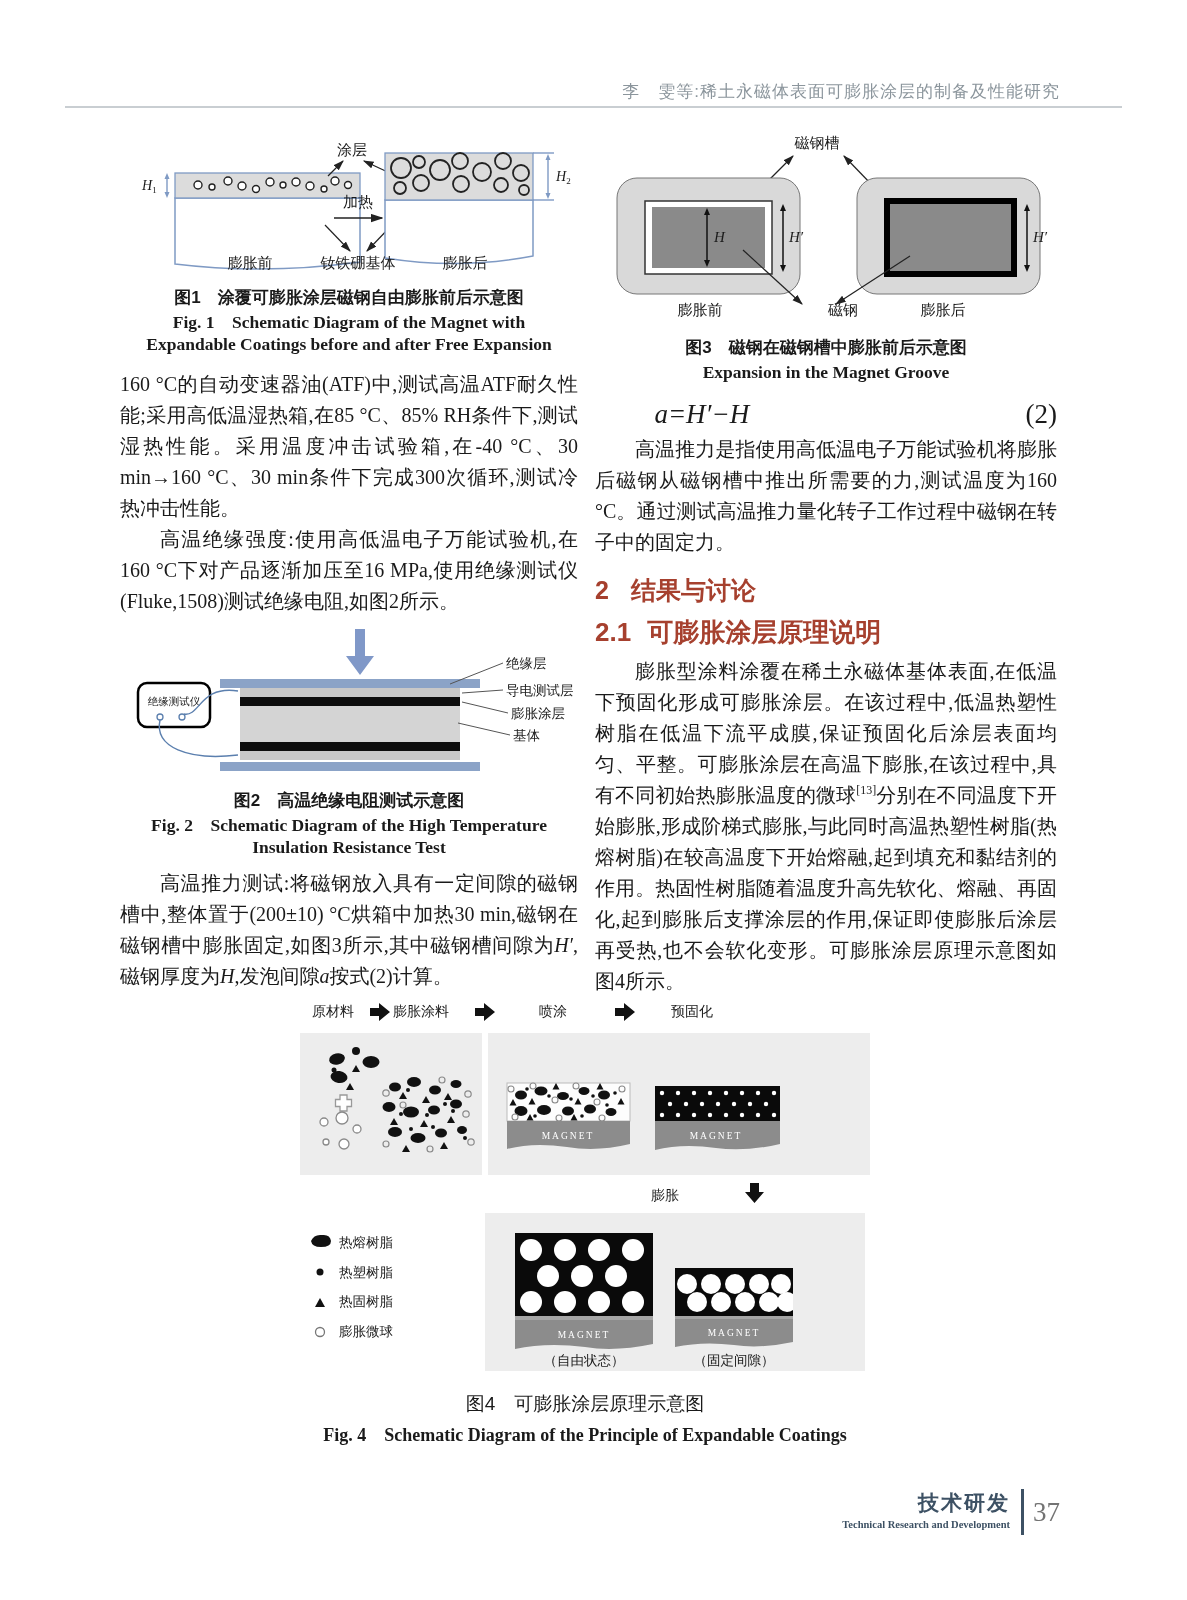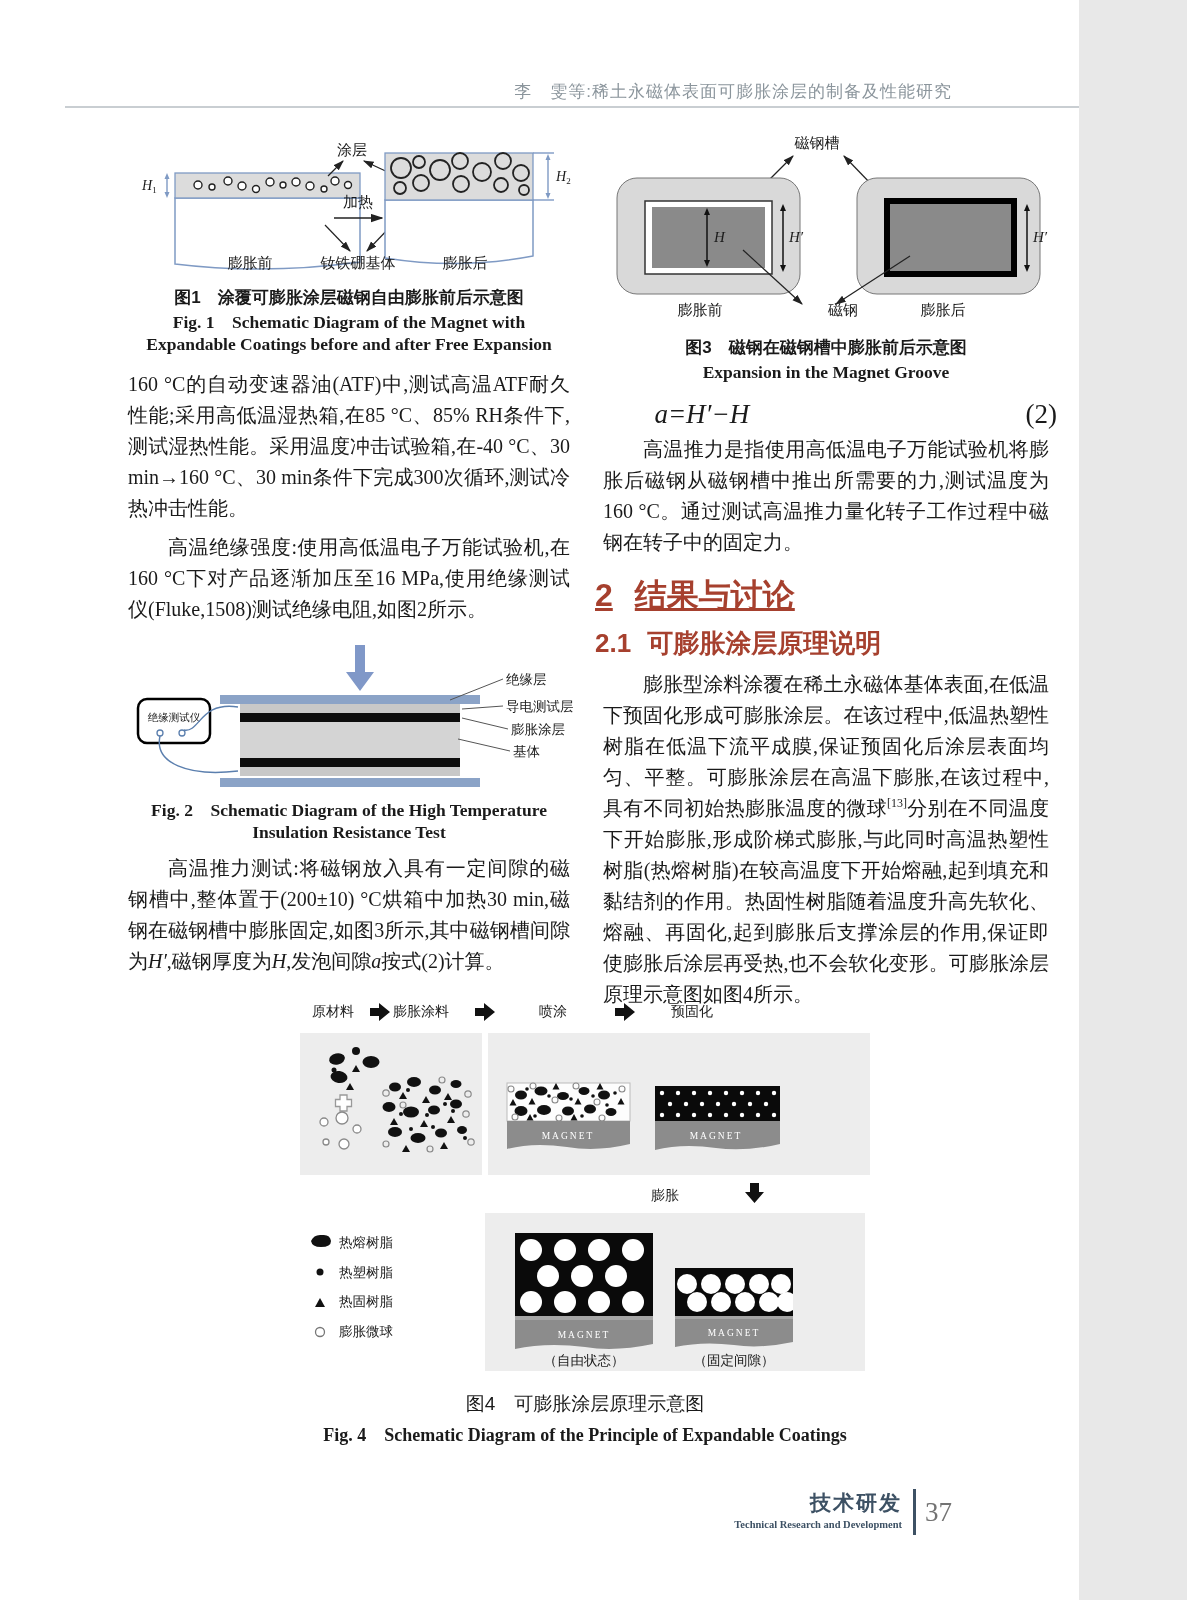--- a/index.html
+++ b/index.html
@@ -1,33 +1,33 @@
 <!DOCTYPE html>
 <html><head>
 <meta charset="utf-8">
 <style>
   html,body{margin:0;padding:0;background:#e8e8e8;}
-  .page{position:relative;width:1079px;height:1600px;background:#ffffff;overflow:hidden;
+  .page{position:relative;width:1187px;height:1600px;background:#ffffff;overflow:hidden;
         font-family:"Liberation Serif","DejaVu Serif",serif;color:#1a1a1a;}
   .header-title{position:absolute;top:80px;right:127px;font-family:"Liberation Sans","DejaVu Sans",sans-serif;
         font-size:17px;color:#8b959c;letter-spacing:1px;}
   .header-rule{position:absolute;top:106px;left:65px;width:1057px;height:0;border-top:2px solid #c9ced2;}
   .col{position:absolute;top:128px;}
   .col-left{left:120px;width:458px;}
   .col-right{left:595px;width:462px;}
-  .para{font-size:20px;line-height:31px;text-align:justify;margin:8px;font-family:Liberation Serif, serif;}
+  .para{font-size:20px;line-height:31px;text-align:justify;margin:0;font-family:Liberation Serif, serif;}
   .indent{text-indent:2em;}
   .mt14{margin-top:14px;} .mt10{margin-top:10px;} .mt4{margin-top:4px;}
   .capzh{font-family:"Liberation Sans","DejaVu Sans",sans-serif;font-weight:700;font-size:17px;
         text-align:center;margin:6px 0 2px 0;}
   .capen{font-family:"Liberation Serif",serif;font-weight:700;font-size:17.5px;line-height:22px;text-align:center;}
   .eq-row{display:flex;justify-content:space-between;align-items:baseline;margin-top:16px;font-size:27px;}
   .eq-f{font-style:italic;padding-left:2.2em;}
   .h2{color:#a6402e;font-family:"Liberation Sans","DejaVu Sans",sans-serif;font-weight:700;
-      font-size:32px;margin:16px 0 8px 0;text-decoration:underline;}
+      font-size:25px;margin:16px 0 8px 0;}
   .h2 .num{margin-right:22px;}
   .h3{color:#a6402e;font-family:"Liberation Sans","DejaVu Sans",sans-serif;font-weight:700;
       font-size:26px;margin:2px 0 6px 0;}
   .h3 .num{margin-right:16px;}
   .sup{font-size:12px;vertical-align:super;line-height:0;}
   .vi{font-style:italic;}
   .fig4-wrap{position:absolute;left:105px;top:983px;width:960px;text-align:center;}
   .fig4-wrap svg{display:block;margin:0 auto;}
   .fig4-capzh{font-family:"Liberation Sans","DejaVu Sans",sans-serif;font-weight:400;font-size:19px;margin-top:16px;}
   .fig4-capen{font-family:"Liberation Serif",serif;font-weight:700;font-size:18px;margin-top:6px;}
@@ -152,20 +152,21 @@
 
       <line x1="383" y1="36" x2="330" y2="57" stroke="#555" stroke-width="1"></line>
       <text x="386" y="41" font-size="13.5">绝缘层</text>
       <line x1="383" y1="63" x2="342" y2="66" stroke="#555" stroke-width="1"></line>
       <text x="386" y="68" font-size="13.5">导电测试层</text>
       <line x1="388" y1="86" x2="342" y2="75" stroke="#555" stroke-width="1"></line>
       <text x="391" y="91" font-size="13.5">膨胀涂层</text>
       <line x1="390" y1="108" x2="338" y2="96" stroke="#555" stroke-width="1"></line>
       <text x="393" y="113" font-size="13.5">基体</text>
     </svg>
+    <div class="capzh">图2　高温绝缘电阻测试示意图</div>
     <div class="capen">Fig. 2　Schematic Diagram of the High Temperature</div>
     <div class="capen">Insulation Resistance Test</div>
 
     <p class="para indent mt10"><span>高温推力测试:将磁钢放入具有一定间隙的磁钢槽中,整体置于(200±10) °C烘箱中加热30 min,磁钢在磁钢槽中膨胀固定,如图3所示,其中磁钢槽间隙为</span><span class="vi">H′</span><span>,磁钢厚度为</span><span class="vi">H</span><span>,发泡间隙</span><span class="vi">a</span><span>按式(2)计算。</span></p>
   </div>
 
   <div class="col col-right">
 
     
     <svg width="462" height="198" viewBox="0 0 462 198">

